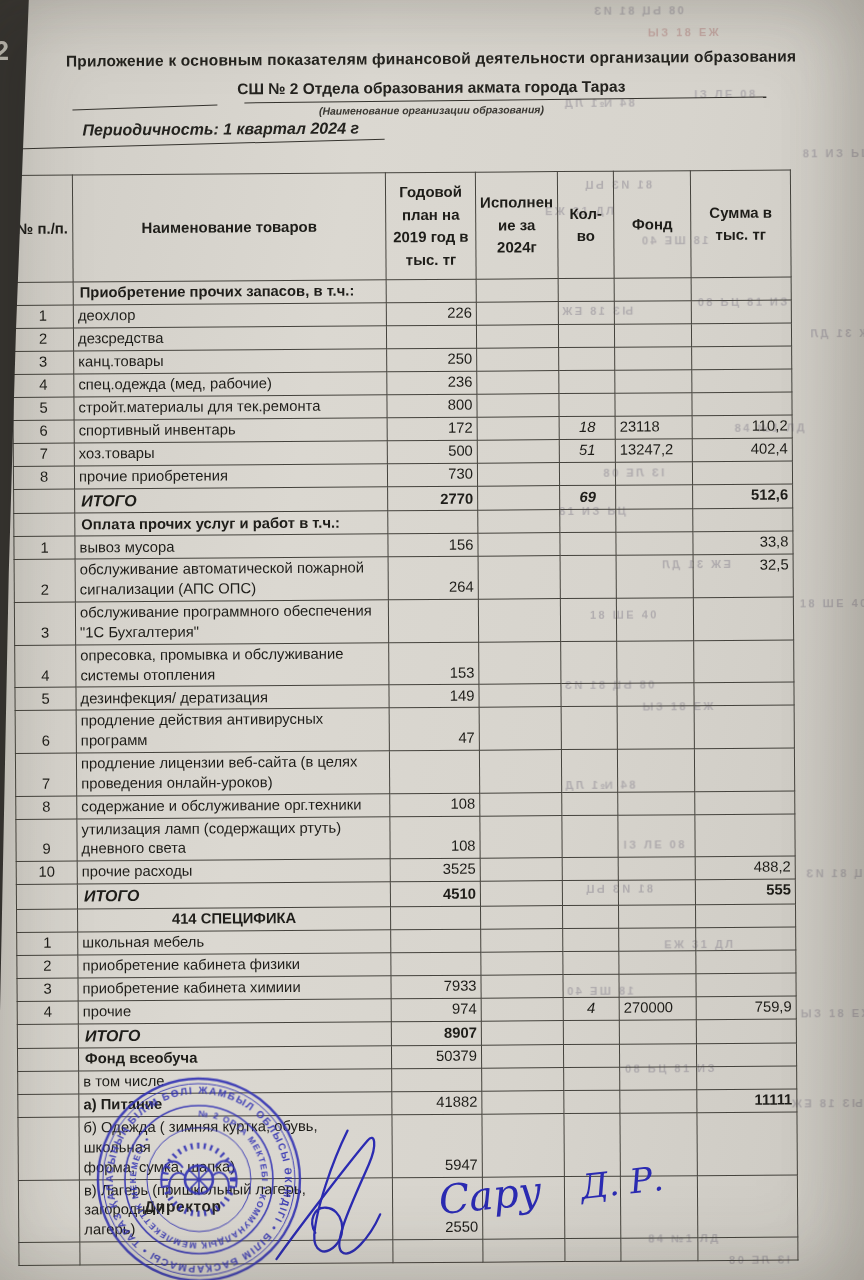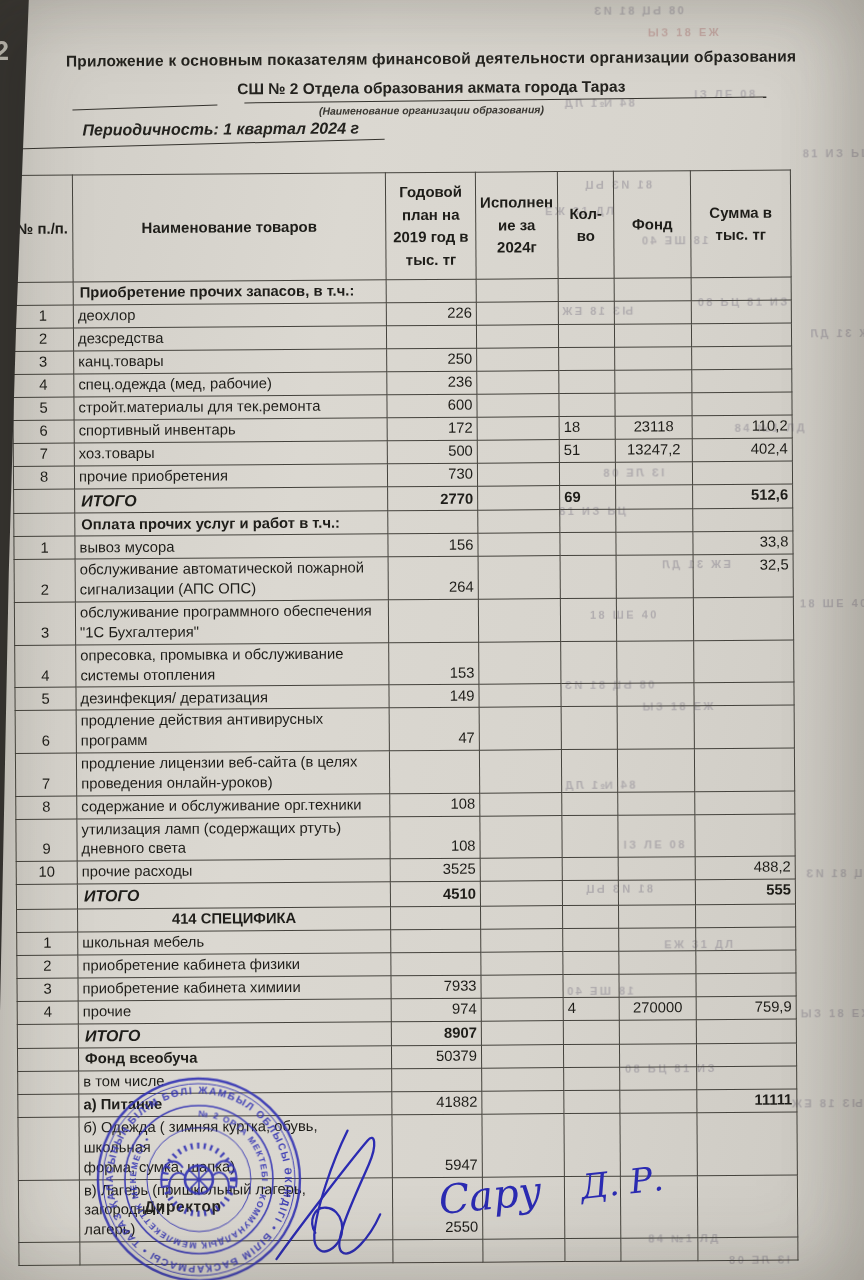--- a/index.html
+++ b/index.html
@@ -38,22 +38,22 @@
   table.fin{position:absolute;left:14px;top:172px;border-collapse:collapse;table-layout:fixed;
     font-size:14.8px;line-height:1.34;color:#1e1d19;}
   table.fin th,table.fin td{border:1.4px solid #45433d;padding:1px 4px;overflow:hidden;}
   table.fin th{font-weight:700;text-align:center;vertical-align:middle;white-space:pre-line;
     font-size:15px;line-height:1.5;height:104px;}
   table.fin tr{height:23px;}
   td.c-num{text-align:center;vertical-align:bottom;}
   td.c-name{white-space:pre-line;vertical-align:bottom;}
   td.c-plan{text-align:right;vertical-align:bottom;padding-right:6px;}
   td.c-exec{}
-  td.c-qty{text-align:left;vertical-align:middle;}
-  td.c-price{text-align:center;vertical-align:middle;padding-right:10px;border-radius:7px;}
+  td.c-qty{text-align:center;vertical-align:middle;font-style:italic;}
+  td.c-price{text-align:left;vertical-align:middle;padding-right:10px;border-radius:7px;}
   td.c-sum{text-align:right;vertical-align:top;padding-right:8px;}
   tr.section td.c-name{font-weight:700;padding-left:6px;}
   tr.section-center td.c-name{font-weight:700;text-align:center;}
   tr.total td.c-name{font-weight:700;font-style:italic;font-size:16px;padding-left:6px;}
   tr.total td.c-plan, tr.total td.c-sum, tr.total td.c-qty{font-weight:700;}
   tr.plain-bold td.c-name, tr.plain-bold td.c-sum{font-weight:700;}
   .ind0{padding-left:8px;} .ind1{padding-left:14px;} .ind2{padding-left:82px;}
 
   
   .director{position:absolute;left:140px;top:1196px;font-size:15.5px;font-weight:700;letter-spacing:.6px;}
@@ -183,21 +183,21 @@
             <td class="c-name ind2">спец.одежда (мед, рабочие)</td>
             <td class="c-plan">236</td>
             <td class="c-exec"></td>
             <td class="c-qty"></td>
             <td class="c-price"></td>
             <td class="c-sum"></td>
           </tr>
           <tr class="item">
             <td class="c-num">5</td>
             <td class="c-name ind2">стройт.материалы для тек.ремонта</td>
-            <td class="c-plan">600</td>
+            <td class="c-plan">800</td>
             <td class="c-exec"></td>
             <td class="c-qty"></td>
             <td class="c-price"></td>
             <td class="c-sum"></td>
           </tr>
           <tr class="item">
             <td class="c-num">6</td>
             <td class="c-name ind2">спортивный инвентарь</td>
             <td class="c-plan">172</td>
             <td class="c-exec"></td>

